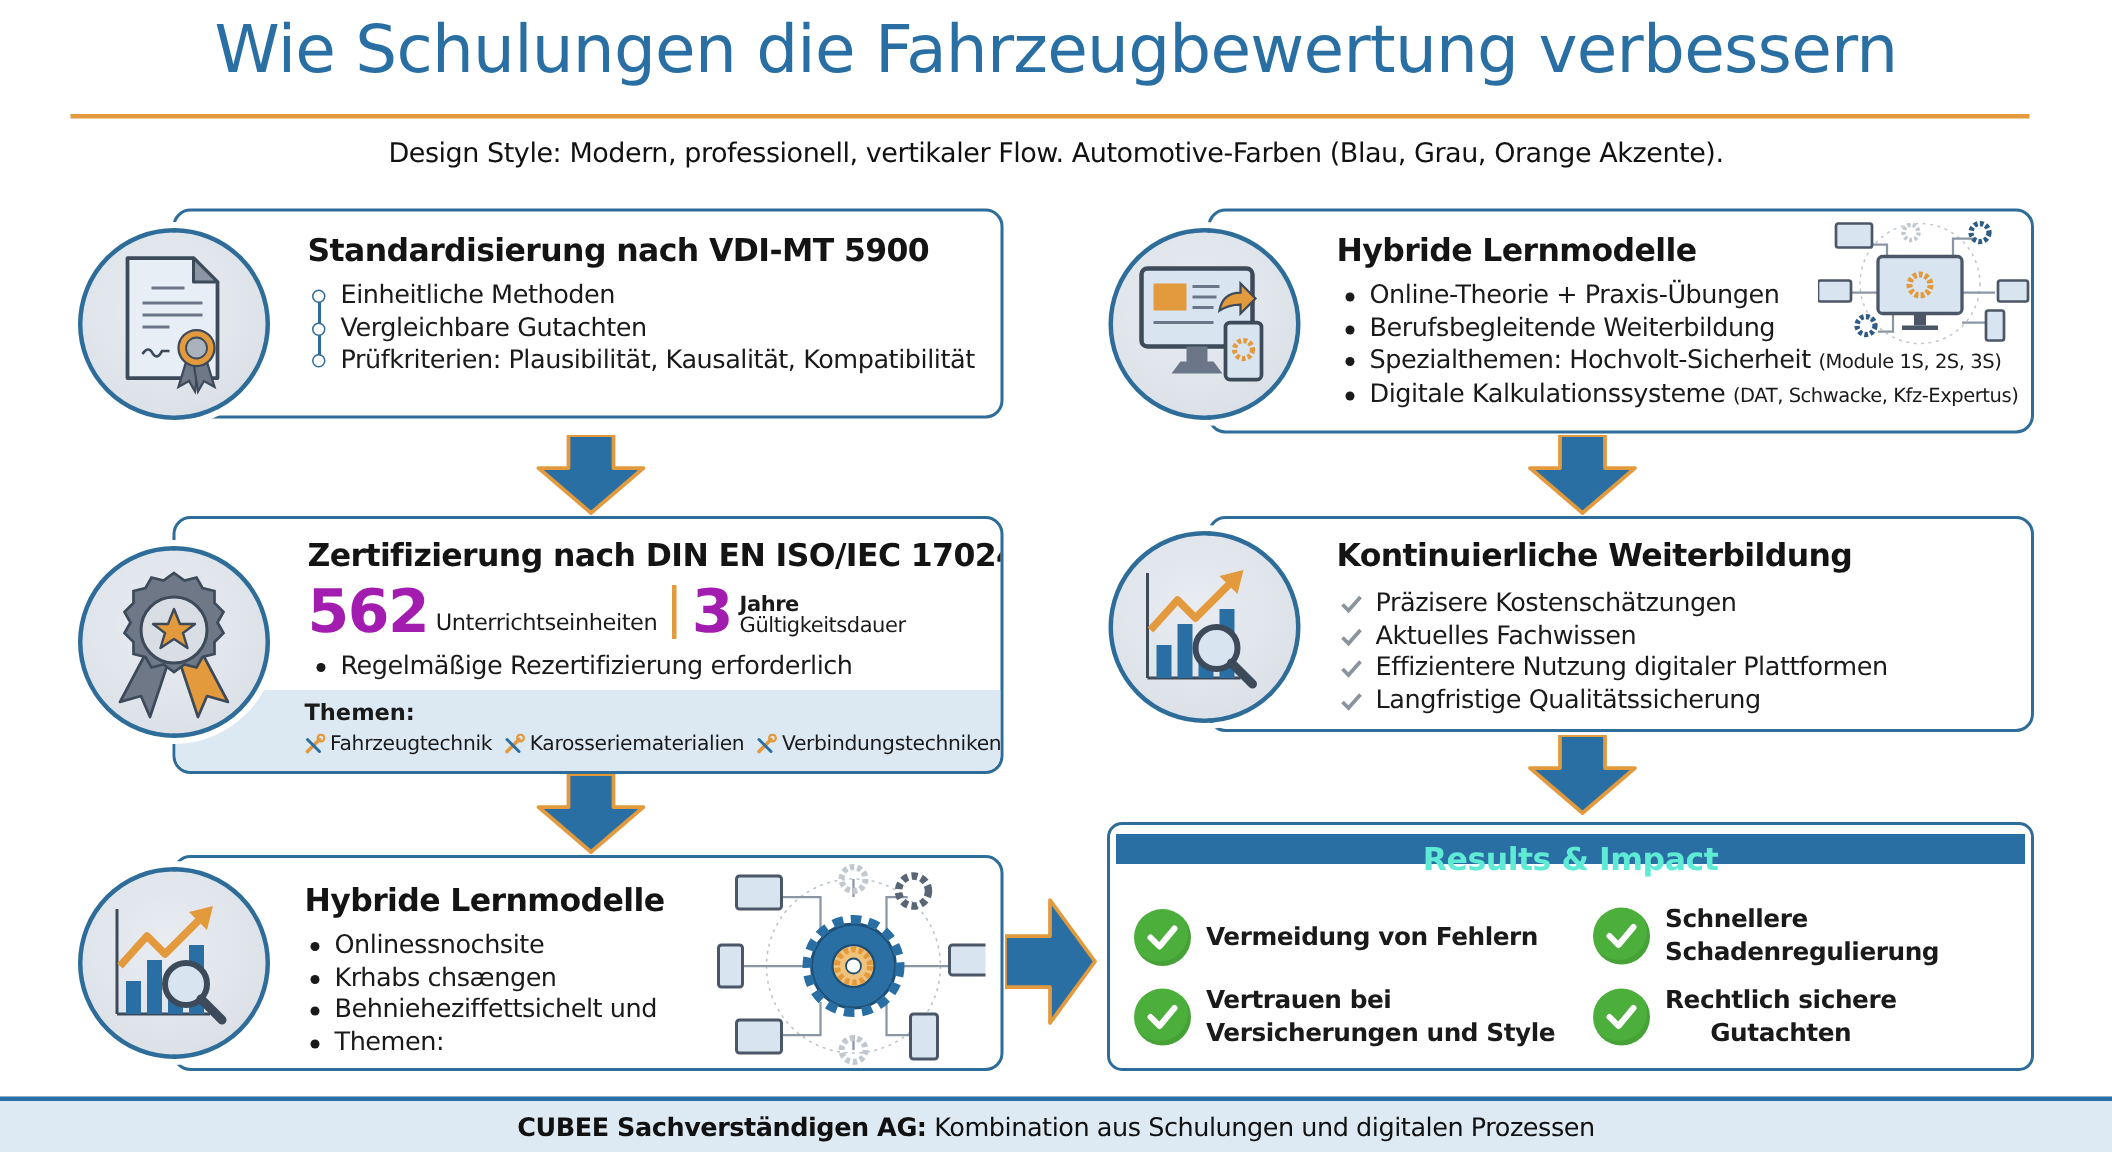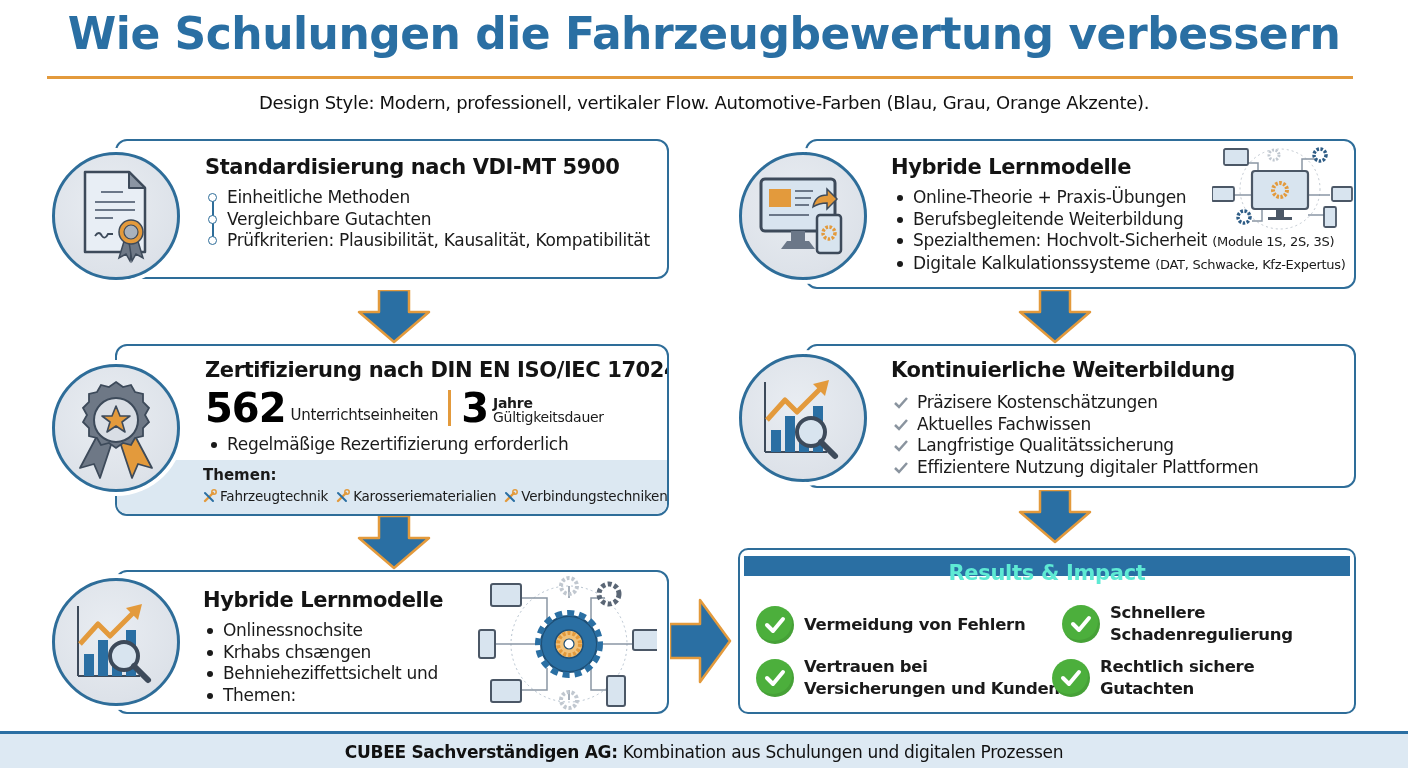--- a/index.html
+++ b/index.html
@@ -1,20 +1,20 @@
 <!DOCTYPE html>
 <html><head>
 <meta charset="utf-8">
 <style>
   * { box-sizing: border-box; margin: 0; padding: 0; }
   html, body { width: 1408px; height: 768px; background: #ffffff; overflow: hidden; }
   body { position: relative; font-family: "DejaVu Sans", "Liberation Sans", sans-serif; color: #1a1a1a; }
 
   .title { position: absolute; left: 0; top: 8px; width: 1408px; text-align: center;
-    font-size: 44px; font-weight: bold; color: #2a6fa3; letter-spacing: -0.5px; }
+    font-size: 44px; font-weight: normal; color: #2a6fa3; letter-spacing: -0.5px; }
   .title-rule { position: absolute; left: 47px; top: 76px; width: 1306px; height: 3px; background: #e39a3c; }
   .subtitle { position: absolute; left: 0; top: 92px; width: 1408px; text-align: center;
     font-size: 18px; color: #111; letter-spacing: -0.3px; }
 
   .card { position: absolute; background: #fff; border: 2.5px solid #2e6d99; border-radius: 12px; }
   .card-title { position: absolute; font-weight: bold; font-size: 21px; color: #141414; letter-spacing: -0.4px; white-space: nowrap; }
   .list { position: absolute; list-style: none; font-size: 17px; line-height: 21.5px; color: #1a1a1a; letter-spacing: -0.3px; white-space: nowrap; }
   .list li { position: relative; padding-left: 22px; }
   .list.bullets li::before { content: ""; position: absolute; left: 6px; top: 8px; width: 6px; height: 6px; border-radius: 50%; background: #1a1a1a; }
   .list.timeline li::before { content: ""; position: absolute; left: 3px; top: 6px; width: 7px; height: 7px; border-radius: 50%; border: 1.5px solid #2e6d99; background: #fff; z-index: 1; }
@@ -23,21 +23,21 @@
   .small { font-size: 13px; }
 
   .circle { position: absolute; width: 128px; height: 128px; border-radius: 50%;
     background: radial-gradient(circle at 45% 40%, #e9edf2 0%, #dde2e9 70%, #d3d9e1 100%);
     border: 3px solid #2e6d99; box-shadow: 0 0 0 4px #fff; display: flex; align-items: center; justify-content: center; }
 
   .arrow-down { position: absolute; width: 74px; height: 54px; }
   .arrow-right { position: absolute; width: 62px; height: 86px; }
 
   .stats { position: absolute; display: flex; align-items: flex-end; white-space: nowrap; }
-  .big-num { font-size: 40px; font-weight: bold; line-height: 36px; letter-spacing: -1px; color: #000000; }
+  .big-num { font-size: 40px; font-weight: bold; line-height: 36px; letter-spacing: -1px; color: #a21caf; }
   .num-label { font-size: 15px; margin-left: 5px; margin-bottom: 2px; letter-spacing: -0.3px; }
   .stat-sep { width: 3px; height: 36px; background: #e39a3c; margin: 0 10px 0 10px; }
   .stack-label { display: flex; flex-direction: column; font-size: 14px; line-height: 14px; margin-left: 5px; margin-bottom: 2px; letter-spacing: -0.3px; }
   .stack-label span:first-child { font-weight: bold; }
 
   .themes-band { position: absolute; left: 0; right: 0; bottom: 0; height: 54px; background: #dce8f2; border-radius: 0 0 10px 10px; }
   .themes-title { position: absolute; left: 86px; top: 6px; font-size: 15px; font-weight: bold; }
   .themes-row { position: absolute; left: 86px; top: 28px; display: flex; gap: 8px; font-size: 13.5px; white-space: nowrap; letter-spacing: -0.2px; }
   .theme-item { display: flex; align-items: center; gap: 3px; }
 
@@ -256,24 +256,24 @@
   <div class="card-title" style="left:84px; top:12px;">Kontinuierliche Weiterbildung</div>
   <ul class="list checks" style="left:86px; top:46px;">
     <li><svg style="position:absolute;left:0;top:4px" width="16" height="14" viewBox="0 0 16 14">
           <path d="M2 7 L6 11 L14 2" fill="none" stroke="#8a949f" stroke-width="2.5"></path>
         </svg><span>Präzisere Kostenschätzungen</span></li>
     <li><svg style="position:absolute;left:0;top:4px" width="16" height="14" viewBox="0 0 16 14">
           <path d="M2 7 L6 11 L14 2" fill="none" stroke="#8a949f" stroke-width="2.5"></path>
         </svg><span>Aktuelles Fachwissen</span></li>
     <li><svg style="position:absolute;left:0;top:4px" width="16" height="14" viewBox="0 0 16 14">
           <path d="M2 7 L6 11 L14 2" fill="none" stroke="#8a949f" stroke-width="2.5"></path>
-        </svg><span>Langfristige Qualitätssicherung</span></li>
+        </svg><span>Effizientere Nutzung digitaler Plattformen</span></li>
     <li><svg style="position:absolute;left:0;top:4px" width="16" height="14" viewBox="0 0 16 14">
           <path d="M2 7 L6 11 L14 2" fill="none" stroke="#8a949f" stroke-width="2.5"></path>
-        </svg><span>Effizientere Nutzung digitaler Plattformen</span></li>
+        </svg><span>Langfristige Qualitätssicherung</span></li>
   </ul>
 </div>
 <div class="circle" style="left:739px; top:354px;">
   <svg width="92" height="92" viewBox="0 0 92 92">
     <line x1="8" y1="10" x2="8" y2="80" stroke="#3d4a5a" stroke-width="2"></line>
     <line x1="8" y1="80" x2="70" y2="80" stroke="#3d4a5a" stroke-width="2"></line>
     <rect x="14" y="58" width="10" height="22" fill="#2a6fa3"></rect>
     <rect x="28" y="44" width="10" height="36" fill="#2a6fa3"></rect>
     <rect x="42" y="52" width="10" height="28" fill="#2a6fa3"></rect>
     <rect x="56" y="34" width="10" height="46" fill="#2a6fa3"></rect>
@@ -312,24 +312,24 @@
       </div>
   </div>
   <div class="result-item" style="left:16px; top:106px;">
     <div class="check-circle">
         <svg width="22" height="18" viewBox="0 0 22 18">
           <path d="M3 9 L9 15 L19 3" fill="none" stroke="#fff" stroke-width="4" stroke-linecap="round" stroke-linejoin="round"></path>
         </svg>
       </div>
     <div class="result-text">
         <div>Vertrauen bei</div>
-        <div>Versicherungen und Kunden</div>
-      </div>
-  </div>
-  <div class="result-item" style="left:312px; top:106px;">
+        <div>Versicherungen und Style</div>
+      </div>
+  </div>
+  <div class="result-item" style="left:322px; top:106px;text-align:center;">
     <div class="check-circle">
         <svg width="22" height="18" viewBox="0 0 22 18">
           <path d="M3 9 L9 15 L19 3" fill="none" stroke="#fff" stroke-width="4" stroke-linecap="round" stroke-linejoin="round"></path>
         </svg>
       </div>
     <div class="result-text">
         <div>Rechtlich sichere</div>
         <div>Gutachten</div>
       </div>
   </div>

